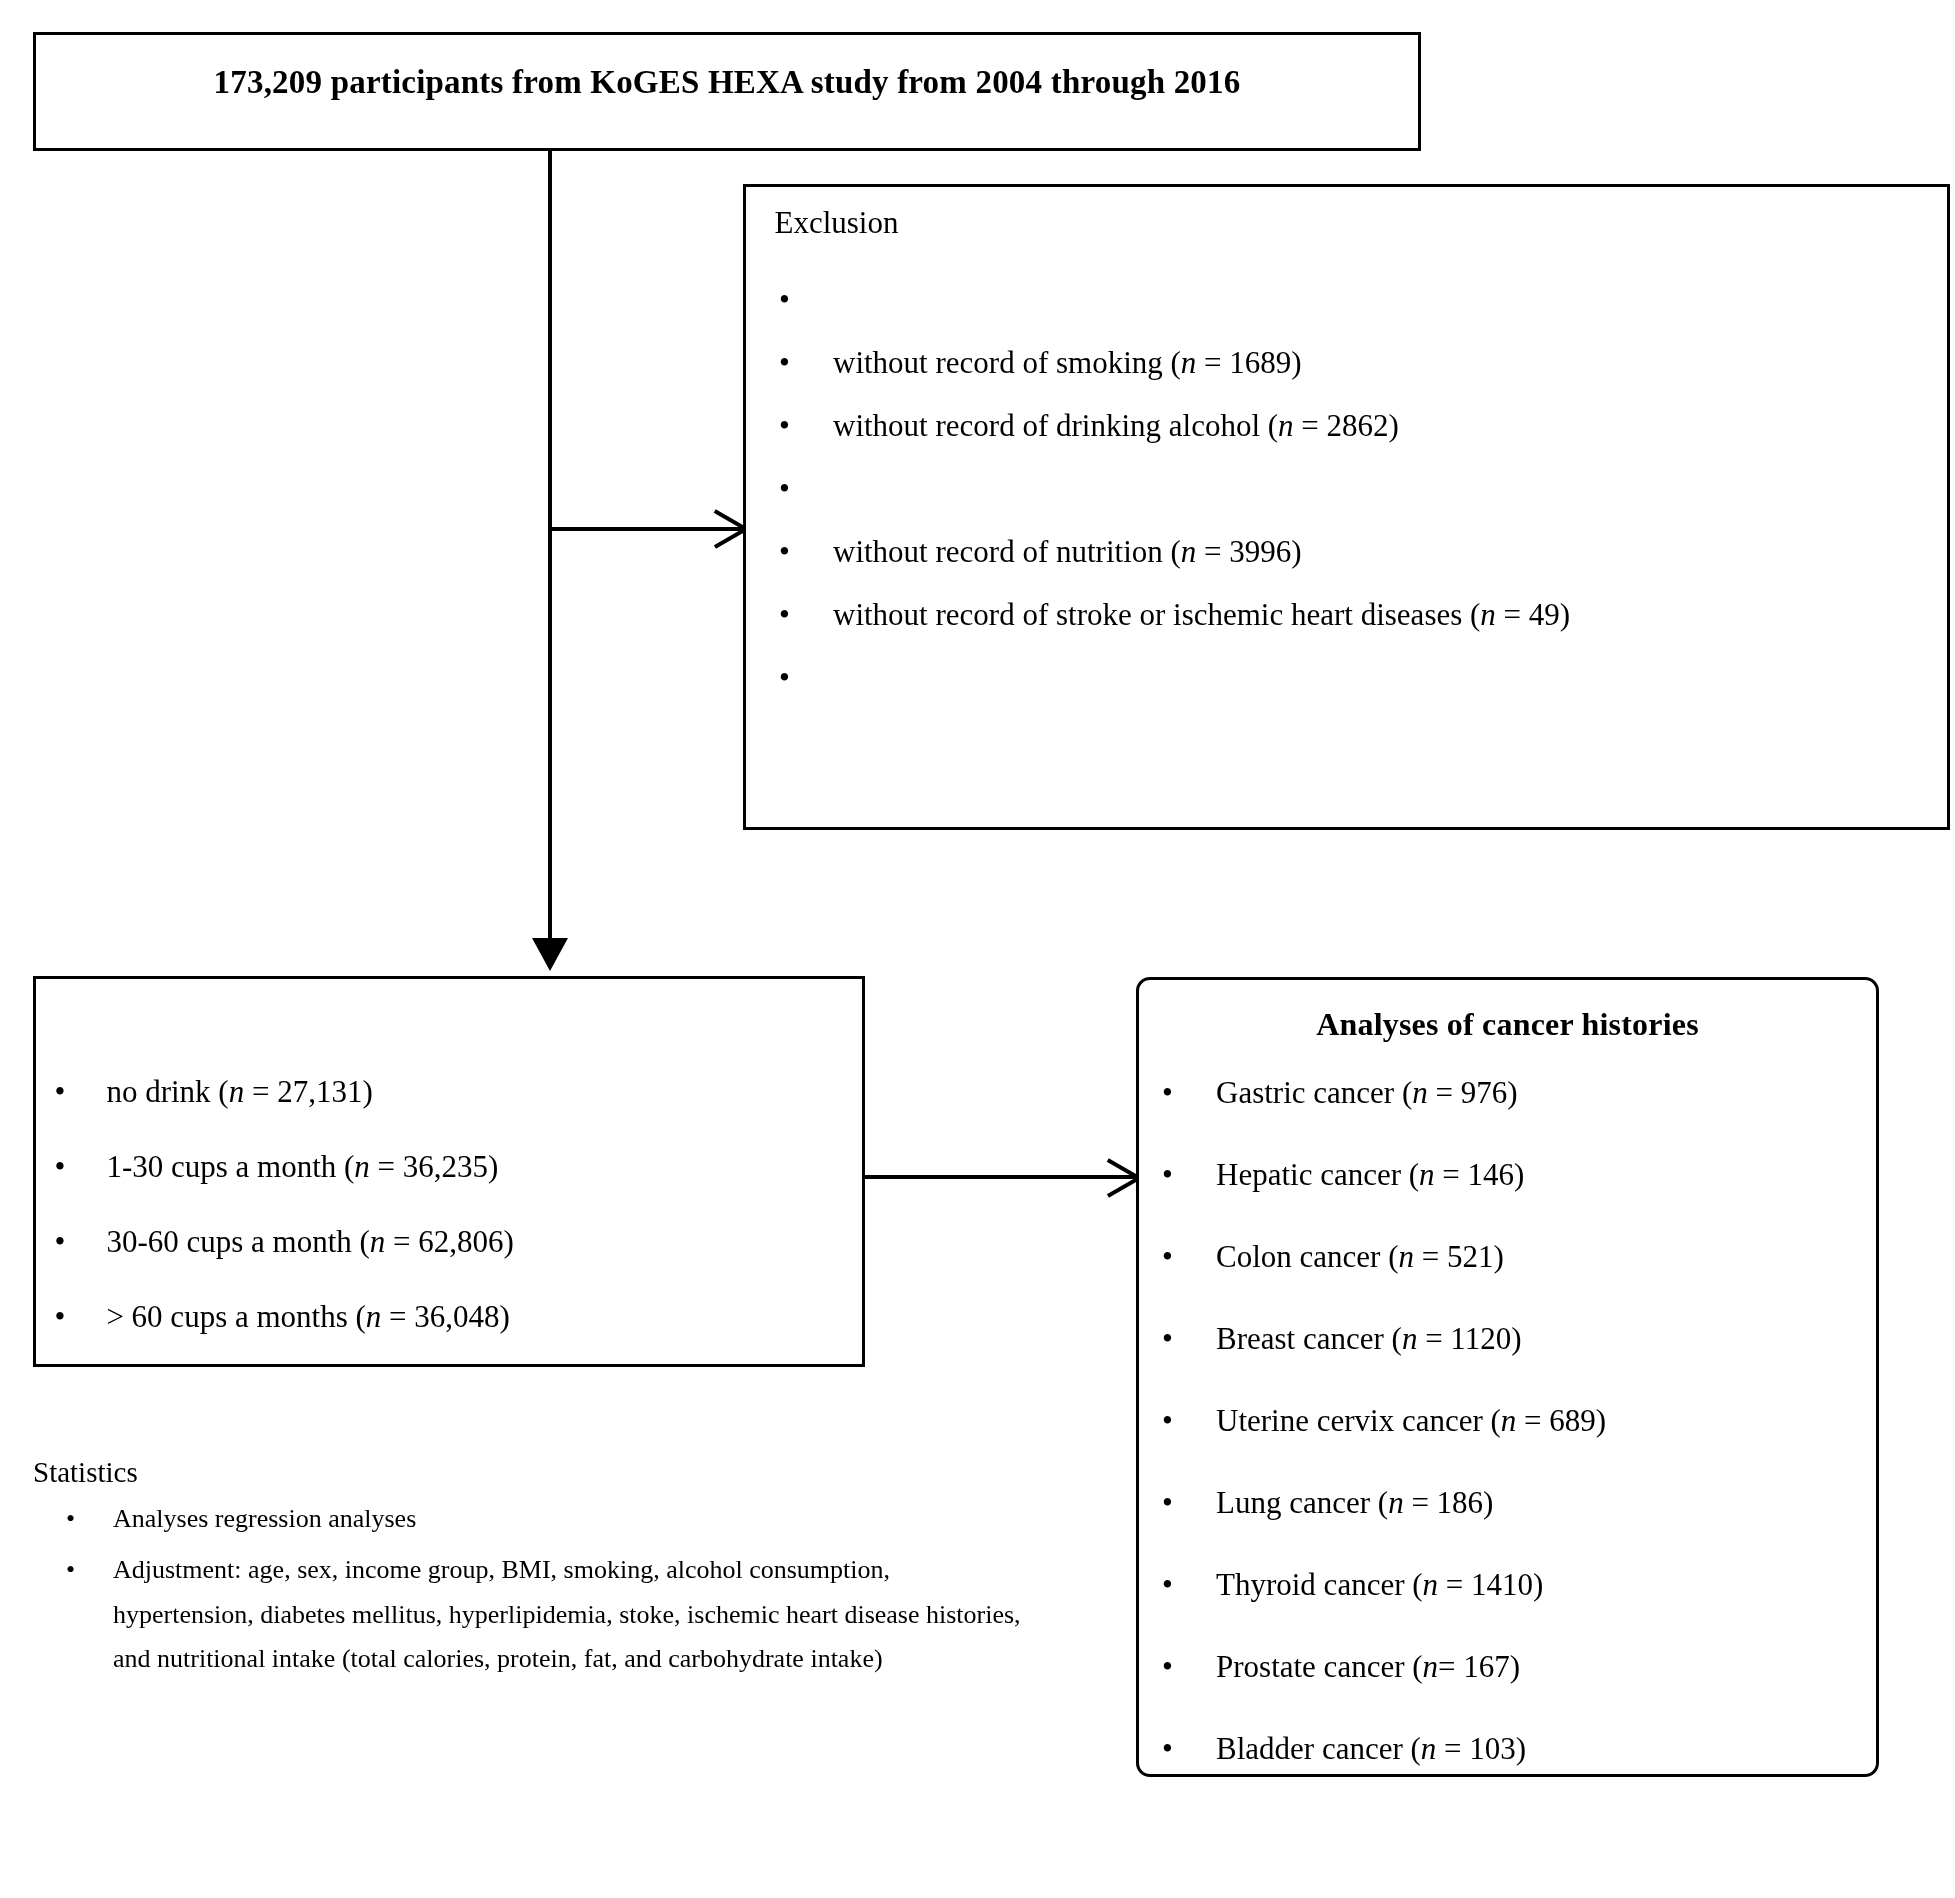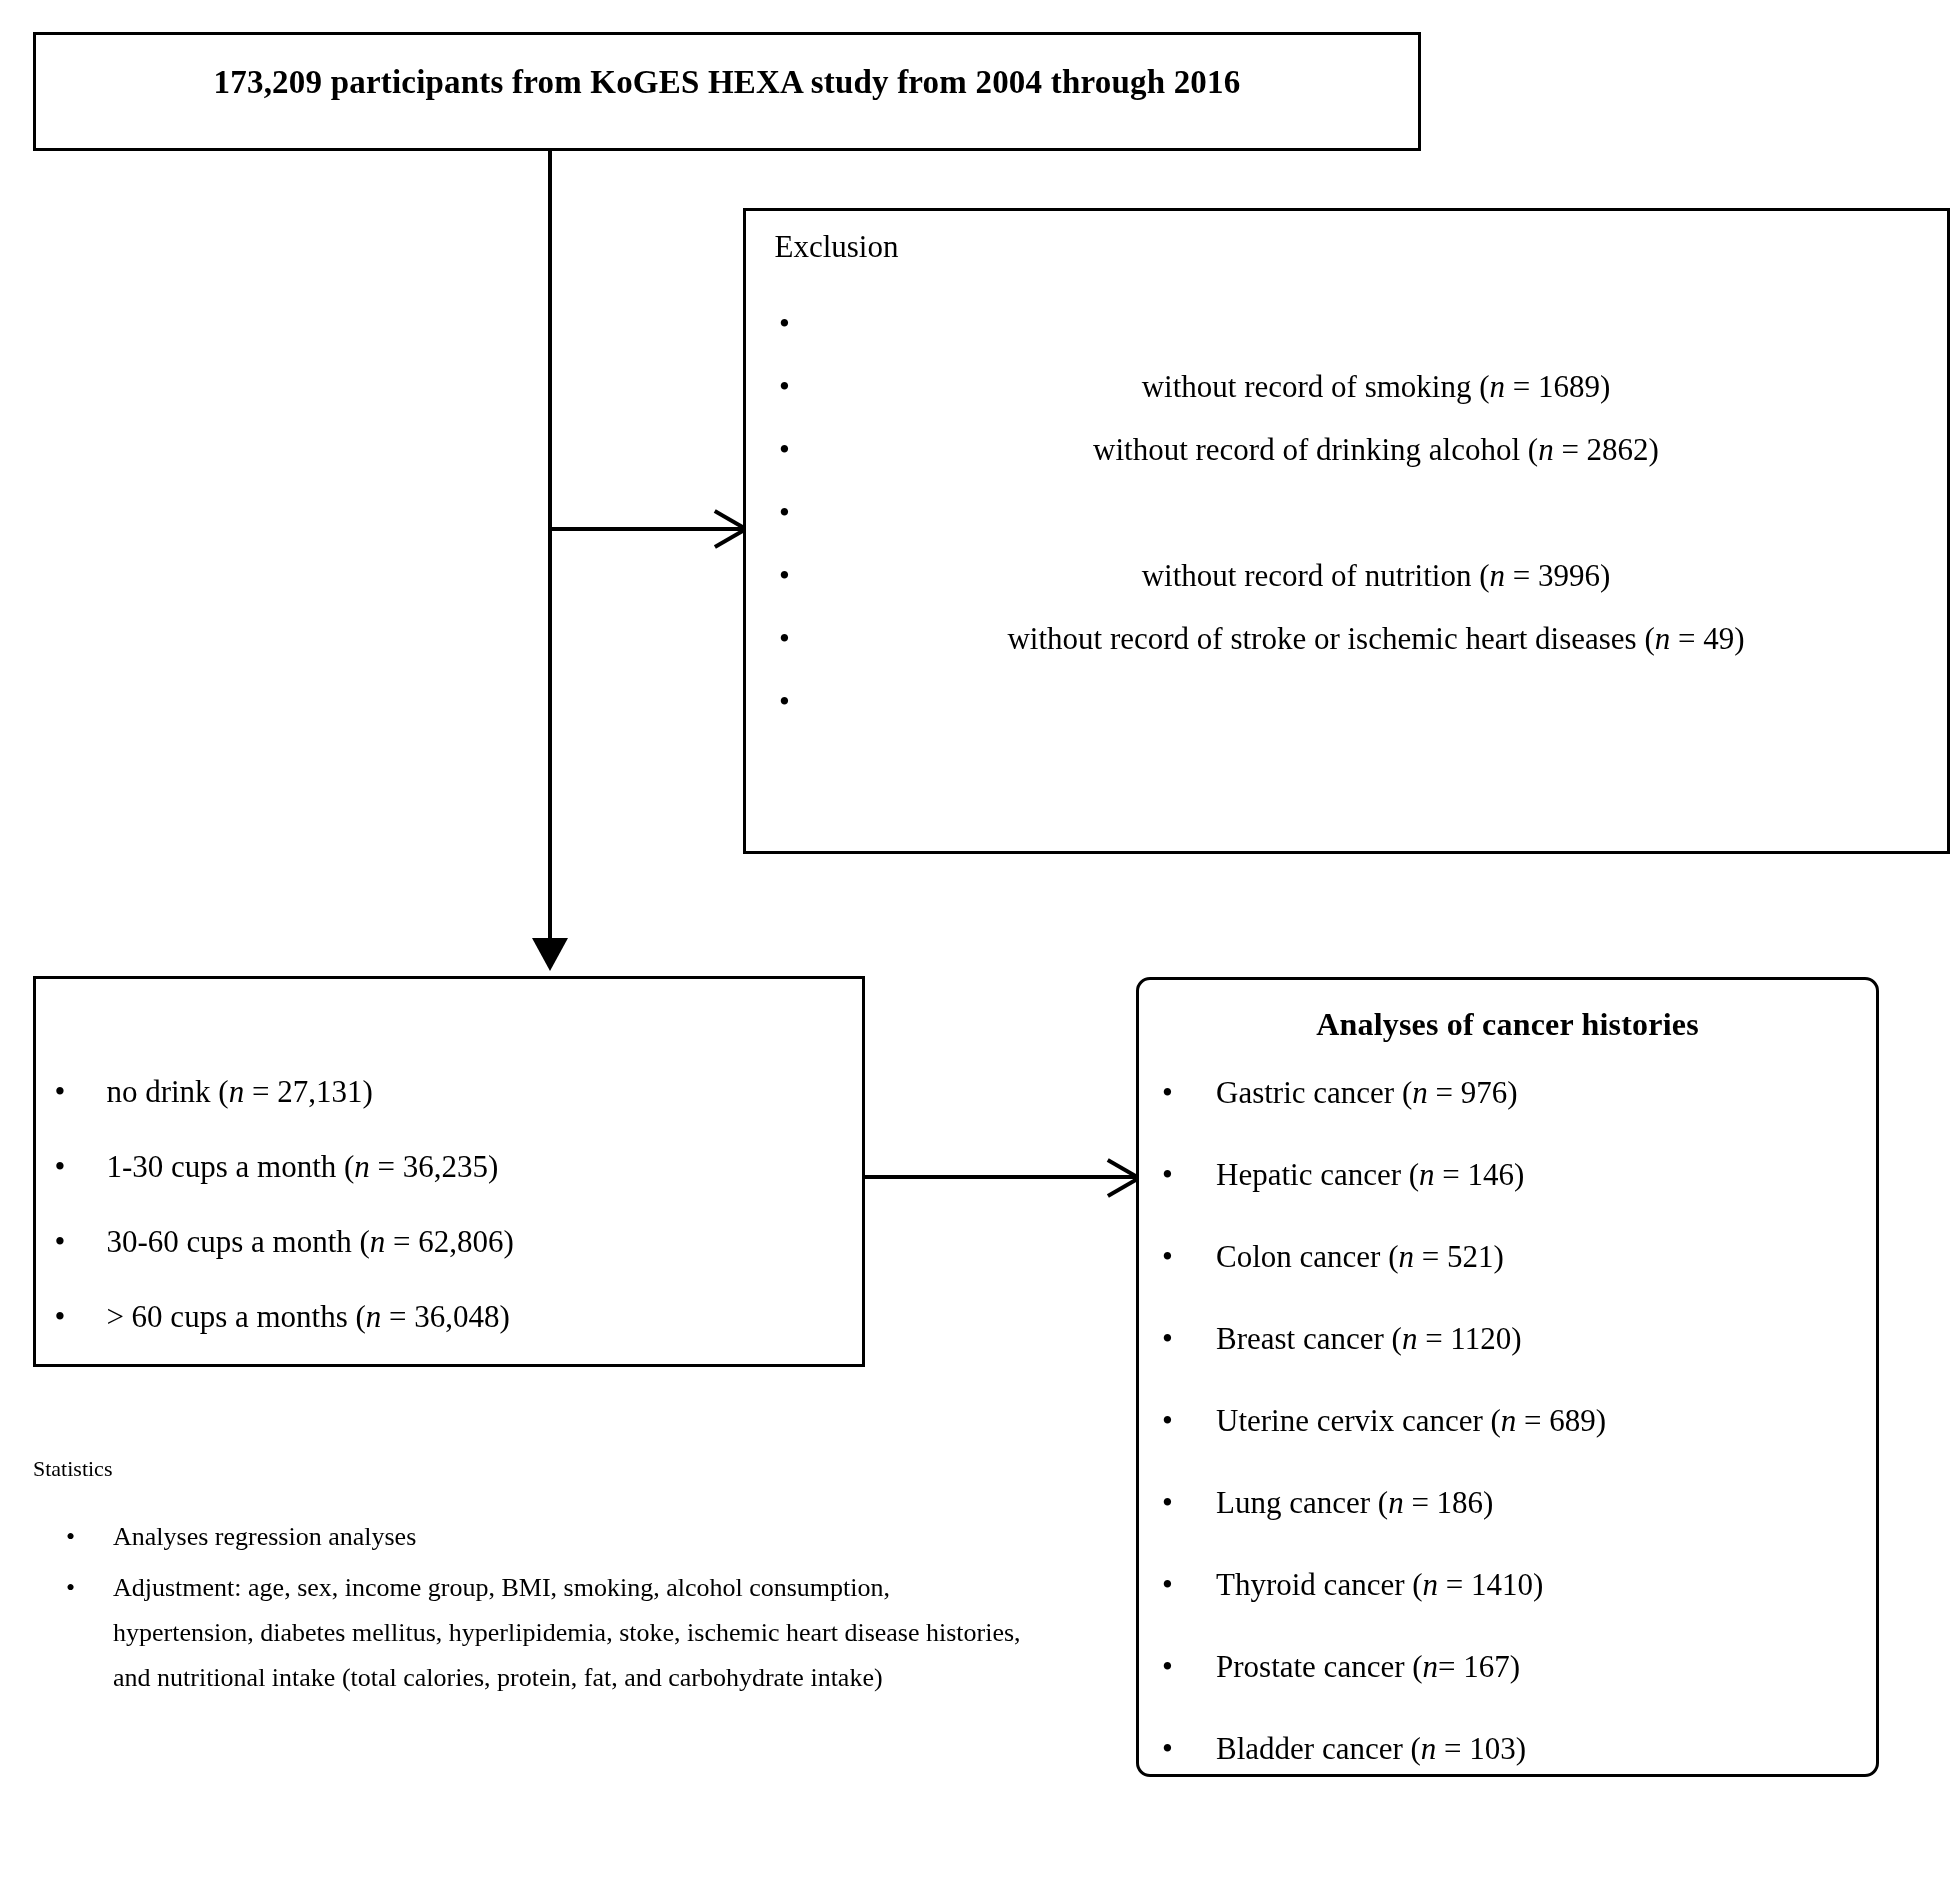--- a/index.html
+++ b/index.html
@@ -19,21 +19,21 @@
 
   
   .box {
     position: absolute;
     border: 3.2px solid #000000;
     background: #ffffff;
     box-sizing: border-box;
   }
 
   #box-top        { left: 33px;   top: 32px;   width: 1388px; height: 119px; }
-  #box-exclusion  { left: 743px; top: 208px;  width: 1207px; height: 646px; text-align: center; }
+  #box-exclusion  { left: 743px; top: 184px;  width: 1207px; height: 646px; }
   #box-coffee     { left: 33px;   top: 976px; width: 832px; height: 391px; }
   #box-cancer     { left: 1136px; top: 977px; width: 743px; height: 800px; border-radius: 14px; }
 
   
   .toptext {
     position: absolute;
     left: 0; right: 0;
     top: 28.5px;
     text-align: center;
     font-size: 33px;
@@ -115,23 +115,23 @@
   }
 
   
   #stats {
     position: absolute;
     left: 33px;
     top: 1457px;
     width: 989px;
   }
   #stats .stats-title {
-    font-size: 22px;
+    font-size: 29px;
     line-height: 1.1;
-    margin: 0 0 34px 0;
+    margin: 0 0 8px 0;
   }
   #stats ul.slist {
     list-style: none;
     margin: 0;
     padding: 0;
   }
   #stats ul.slist > li {
     position: relative;
     font-size: 26px;
     line-height: 1.72;

